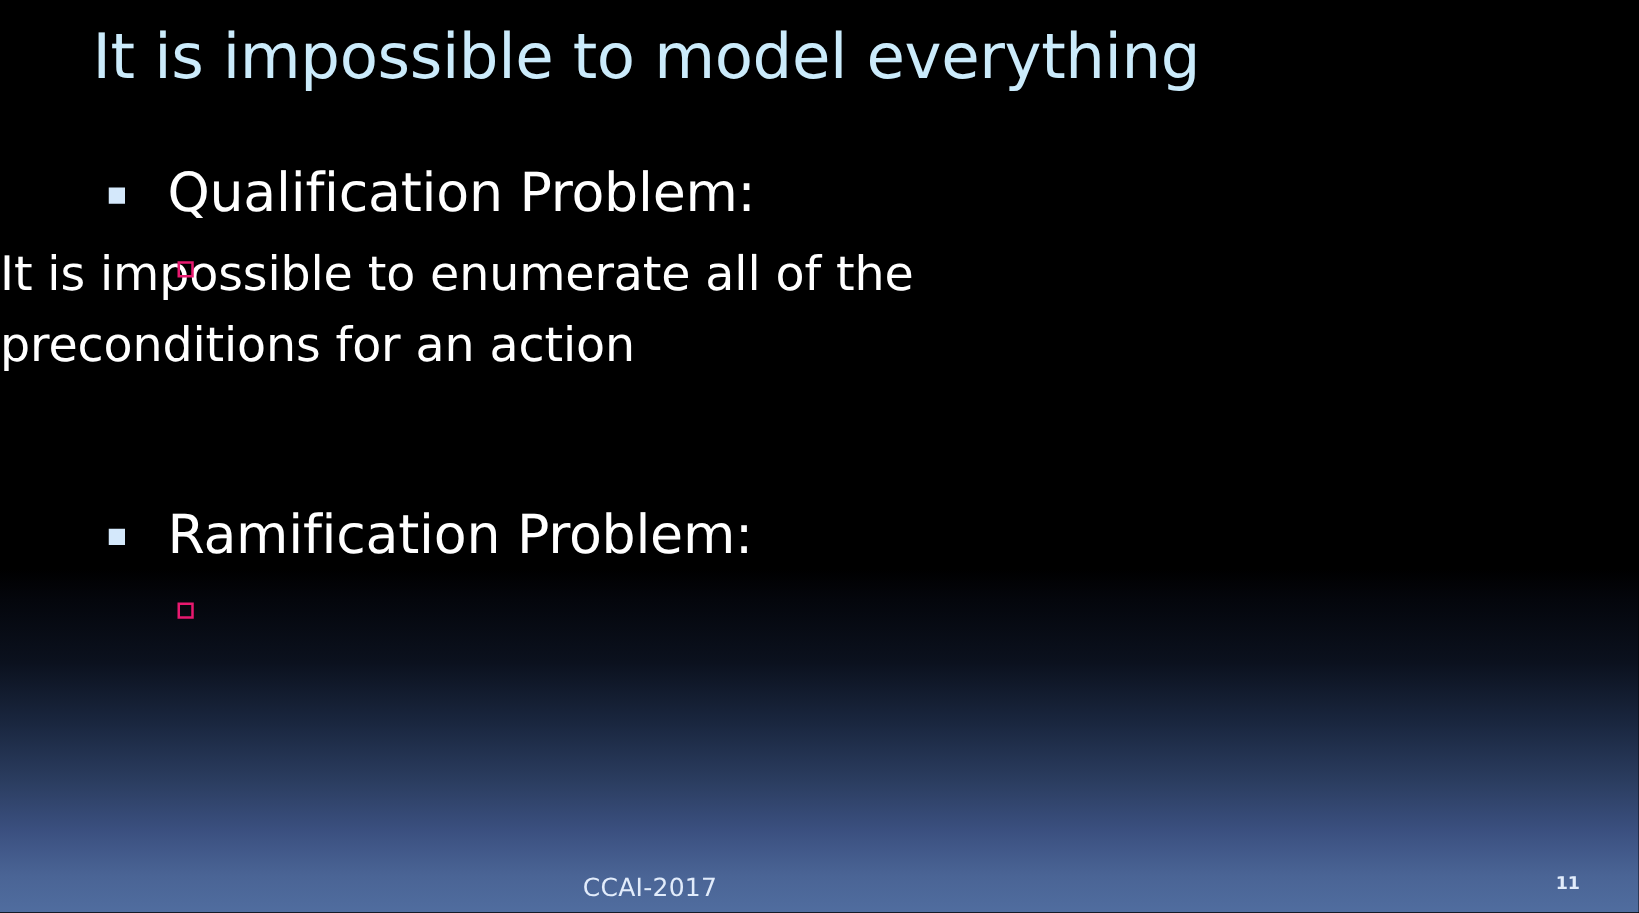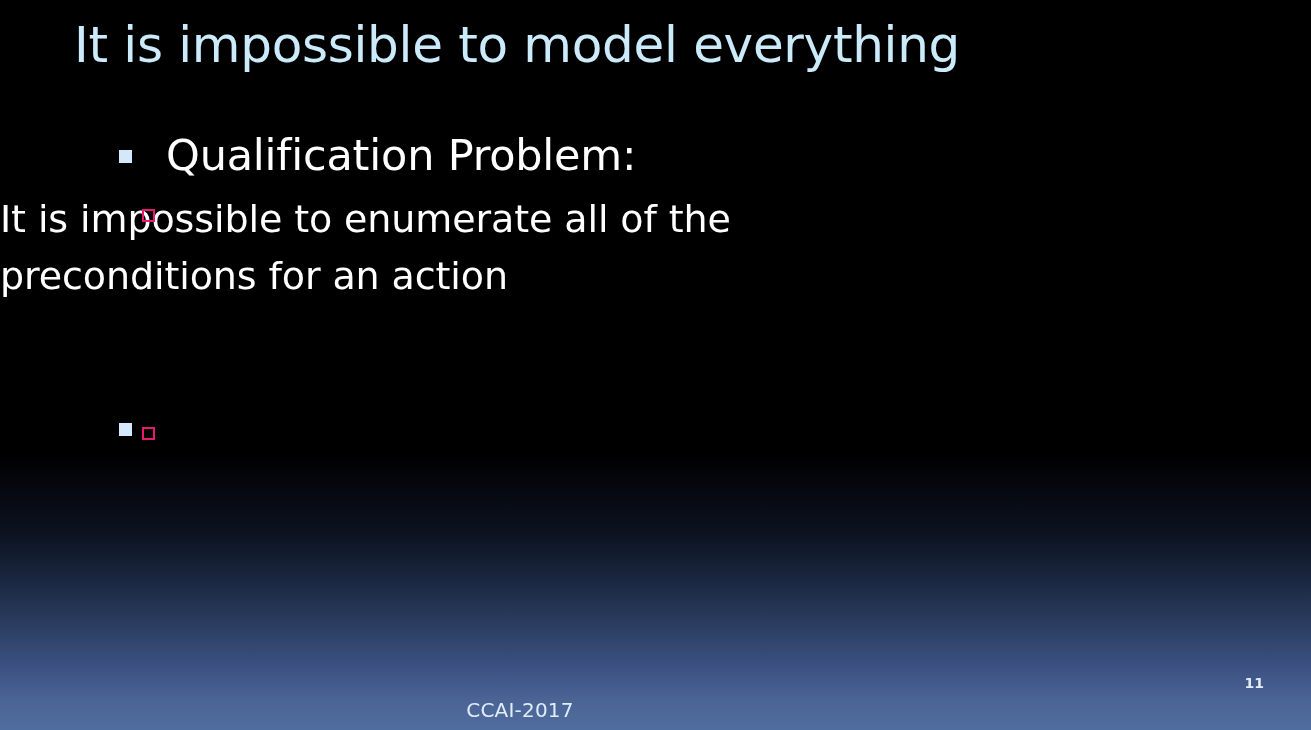--- a/index.html
+++ b/index.html
@@ -52,21 +52,20 @@
     position: absolute;
     left: 0;
     top: 128px;
     width: 1311px;
   }
 
   .l1 {
     position: relative;
     padding-left: 134px;
     margin-bottom: 4px;
-    margin-left: 32px;
   }
 
   .l1 .marker {
     position: absolute;
     left: 87px;
     top: 22px;
     width: 13px;
     height: 13px;
     background: #d4e8fb;
   }
@@ -116,21 +115,21 @@
     text-align: center;
     font-family: "DejaVu Sans", sans-serif;
     font-size: 20px;
     color: #e2ecfb;
     letter-spacing: 0.2px;
   }
 
   #page-number {
     position: absolute;
     right: 47px;
-    top: 675px;
+    top: 699px;
     font-family: "DejaVu Sans", sans-serif;
     font-size: 14px;
     font-weight: 700;
     color: #e2ecfb;
   }
 </style>
 </head>
 <body>
 
 <div id="slide">
@@ -146,20 +145,21 @@
 
     <div class="l2">
       <span class="marker"></span>
       <div class="text">It is impossible to enumerate all of the preconditions for an action</div>
     </div>
 
     <div class="spacer"></div>
 
     <div class="l1">
       <span class="marker"></span>
+      <span class="text">Ramification Problem:</span>
     </div>
 
     <div class="l2">
       <span class="marker"></span>
     </div>
 
   </div>
 
   <div id="footer-text">CCAI-2017</div>
 

